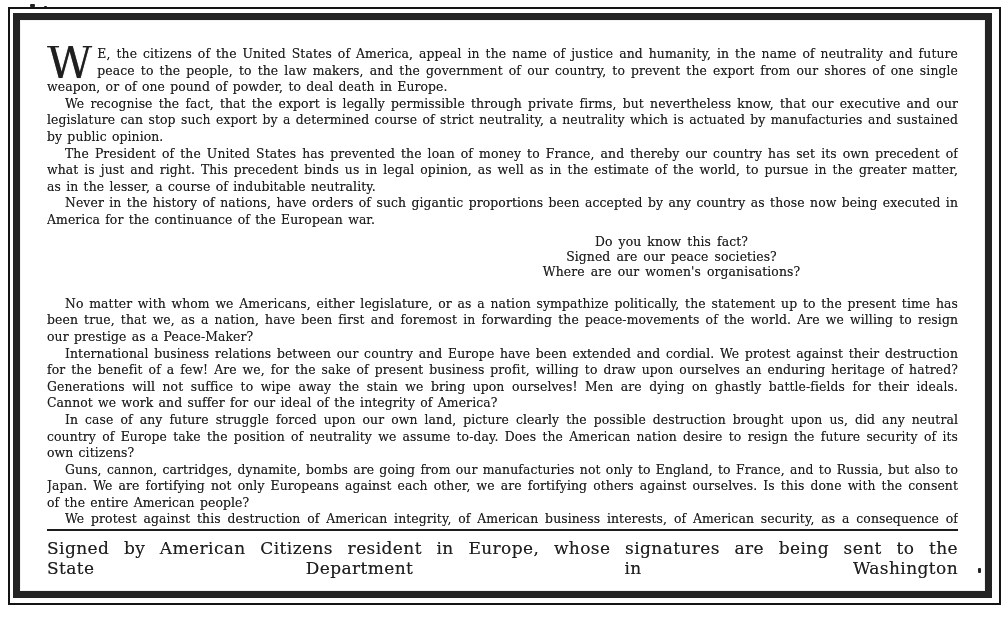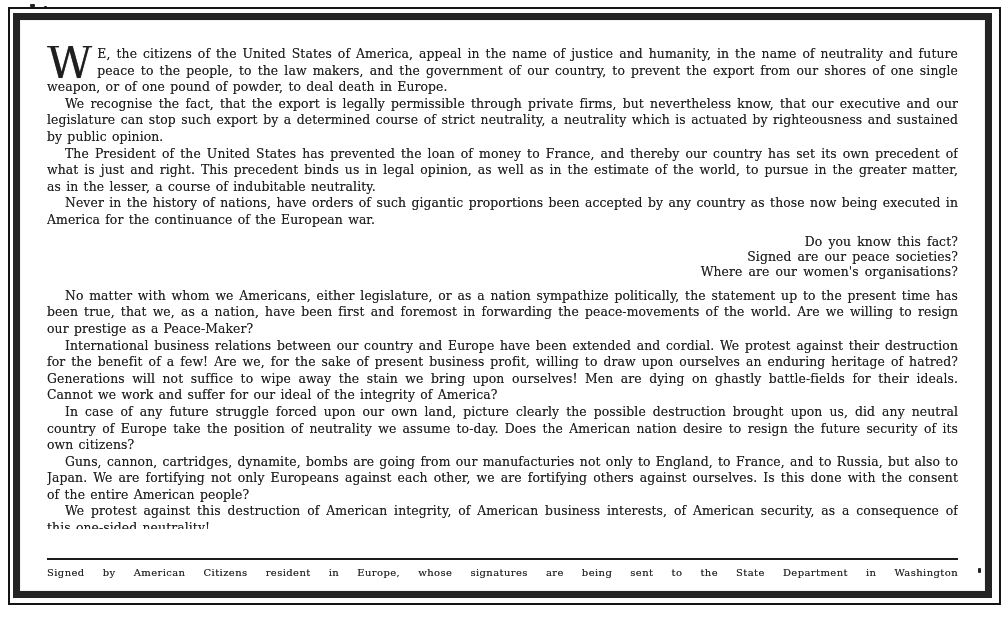--- a/index.html
+++ b/index.html
@@ -25,47 +25,47 @@
           font-size:12.4px; line-height:16.6px; text-align:justify;
           word-spacing:1.2px; letter-spacing:0.1px;
           text-shadow:0 0 0.5px rgba(20,20,20,0.55); }
 
   .main p { margin:0; text-indent:18px; }
   p.opening { text-indent:0; }
 
   .dropcap { float:left; font-size:44px; line-height:30px; padding:2px 5px 0 0;
              text-shadow:0 0 0.7px rgba(20,20,20,0.7); }
 
-  .questions { margin:5px 0 8px 338px; line-height:15.4px; text-align:right;
+  .questions { margin:5px 0 16px 338px; line-height:15.4px; text-align:center;
                word-spacing:2px; }
   .questions div { text-indent:0; }
 
   .footer { position:absolute; left:27px; right:27px; bottom:13px; }
   .rule { border-top:2px solid #1c1c1c; margin-bottom:7px; }
-  .signed { font-size:10px; letter-spacing:0.4px; word-spacing:7px;
+  .signed { font-size:17px; letter-spacing:0.4px; word-spacing:7px;
             text-align:justify; text-align-last:justify;
             text-shadow:0 0 0.5px rgba(20,20,20,0.55); }
 </style>
 </head>
 <body>
 
 <div class="speck s1"></div>
 <div class="speck s2"></div>
 <div class="speck s3"></div>
 
 <div class="outer-frame"></div>
 
 <div class="inner-frame">
   <div class="content">
 
     <div class="main">
 
       <p class="opening"><span class="dropcap">W</span><span>E, the citizens of the United States of America, appeal in the name of justice and humanity, in the name of neutrality and future peace to the people, to the law makers, and the government of our country, to prevent the export from our shores of one single weapon, or of one pound of powder, to deal death in Europe.</span></p>
 
-      <p>We recognise the fact, that the export is legally permissible through private firms, but nevertheless know, that our executive and our legislature can stop such export by a determined course of strict neutrality, a neutrality which is actuated by righteousness and sustained by public opinion.</p>
+      <p>We recognise the fact, that the export is legally permissible through private firms, but nevertheless know, that our executive and our legislature can stop such export by a determined course of strict neutrality, a neutrality which is actuated by manufacturies and sustained by public opinion.</p>
       <p>The President of the United States has prevented the loan of money to France, and thereby our country has set its own precedent of what is just and right. This precedent binds us in legal opinion, as well as in the estimate of the world, to pursue in the greater matter, as in the lesser, a course of indubitable neutrality.</p>
       <p>Never in the history of nations, have orders of such gigantic proportions been accepted by any country as those now being executed in America for the continuance of the European war.</p>
 
       <div class="questions">
         <div>Do you know this fact?</div>
         <div>Signed are our peace societies?</div>
         <div>Where are our women's organisations?</div>
       </div>
 
       <p>No matter with whom we Americans, either legislature, or as a nation sympathize politically, the statement up to the present time has been true, that we, as a nation, have been first and foremost in forwarding the peace-movements of the world. Are we willing to resign our prestige as a Peace-Maker?</p>

